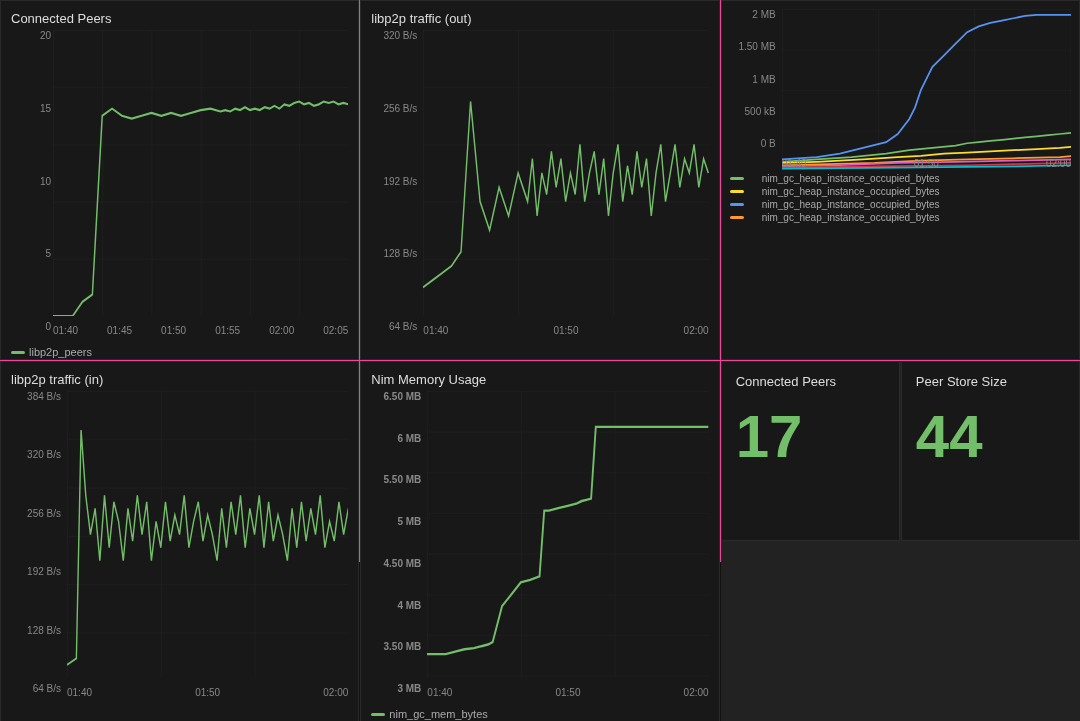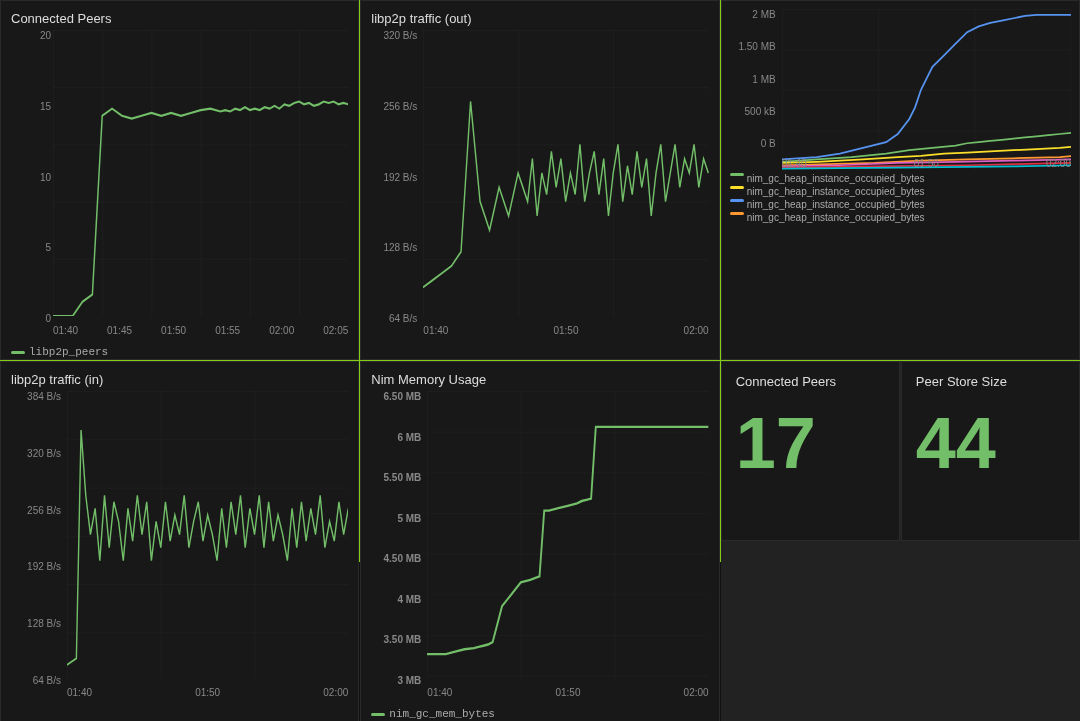--- a/index.html
+++ b/index.html
@@ -12,21 +12,21 @@
       height: 721px;
       overflow: hidden;
     }
     .dashboard {
       display: grid;
       grid-template-columns: 1fr 1fr 1fr;
       grid-template-rows: 1fr 1fr;
       width: 1080px;
       height: 562px;
       gap: 1px;
-      background: #84cc16;
+      background: #ec4899;
     }
     .panel {
       background: #181818;
       padding: 10px;
       position: relative;
       overflow: hidden;
       border: 1px solid #2a2a2a;
     }
     .panel-title {
       font-size: 13px;
@@ -43,21 +43,20 @@
       width: 100%;
       height: 100%;
     }
     .legend {
       display: flex;
       align-items: center;
       gap: 4px;
       font-size: 11px;
       color: #aaa;
       margin-top: 10px;
-      font-family: Liberation Mono, monospace;
     }
     .legend-dot {
       width: 14px;
       height: 3px;
       border-radius: 2px;
     }
     .metric-panel {
       background: #181818;
       padding: 12px 14px;
       border: 1px solid #2a2a2a;
@@ -65,32 +64,32 @@
       flex-direction: column;
       justify-content: flex-start;
     }
     .metric-title {
       font-size: 13px;
       color: #ddd;
       font-weight: 500;
       margin-bottom: 8px;
     }
     .metric-value {
-      font-size: 72px;
+      font-size: 60px;
       font-weight: 700;
       color: #73bf69;
       line-height: 1;
       margin-top: 10px;
     }
     
     .y-labels {
       position: absolute;
       left: 0;
       top: 0;
-      bottom: 12px;
+      bottom: 4px;
       display: flex;
       flex-direction: column;
       justify-content: space-between;
       color: #888;
       font-size: 10px;
       padding-right: 2px;
       width: 42px;
       text-align: right;
     }
     .x-labels {
@@ -129,22 +128,22 @@
     .heap-chart-area {
       width: 100%;
       height: 160px;
       position: relative;
     }
     .heap-legends {
       margin-top: 4px;
     }
     .heap-legend-item {
       display: flex;
-      align-items: flex-start;
-      gap: 3px;
+      align-items: center;
+      gap: 18px;
       font-size: 10px;
       color: #aaa;
       margin-bottom: 2px;
     }
     .heap-legend-color {
       width: 14px;
       height: 3px;
       border-radius: 2px;
       flex-shrink: 0;
     }

